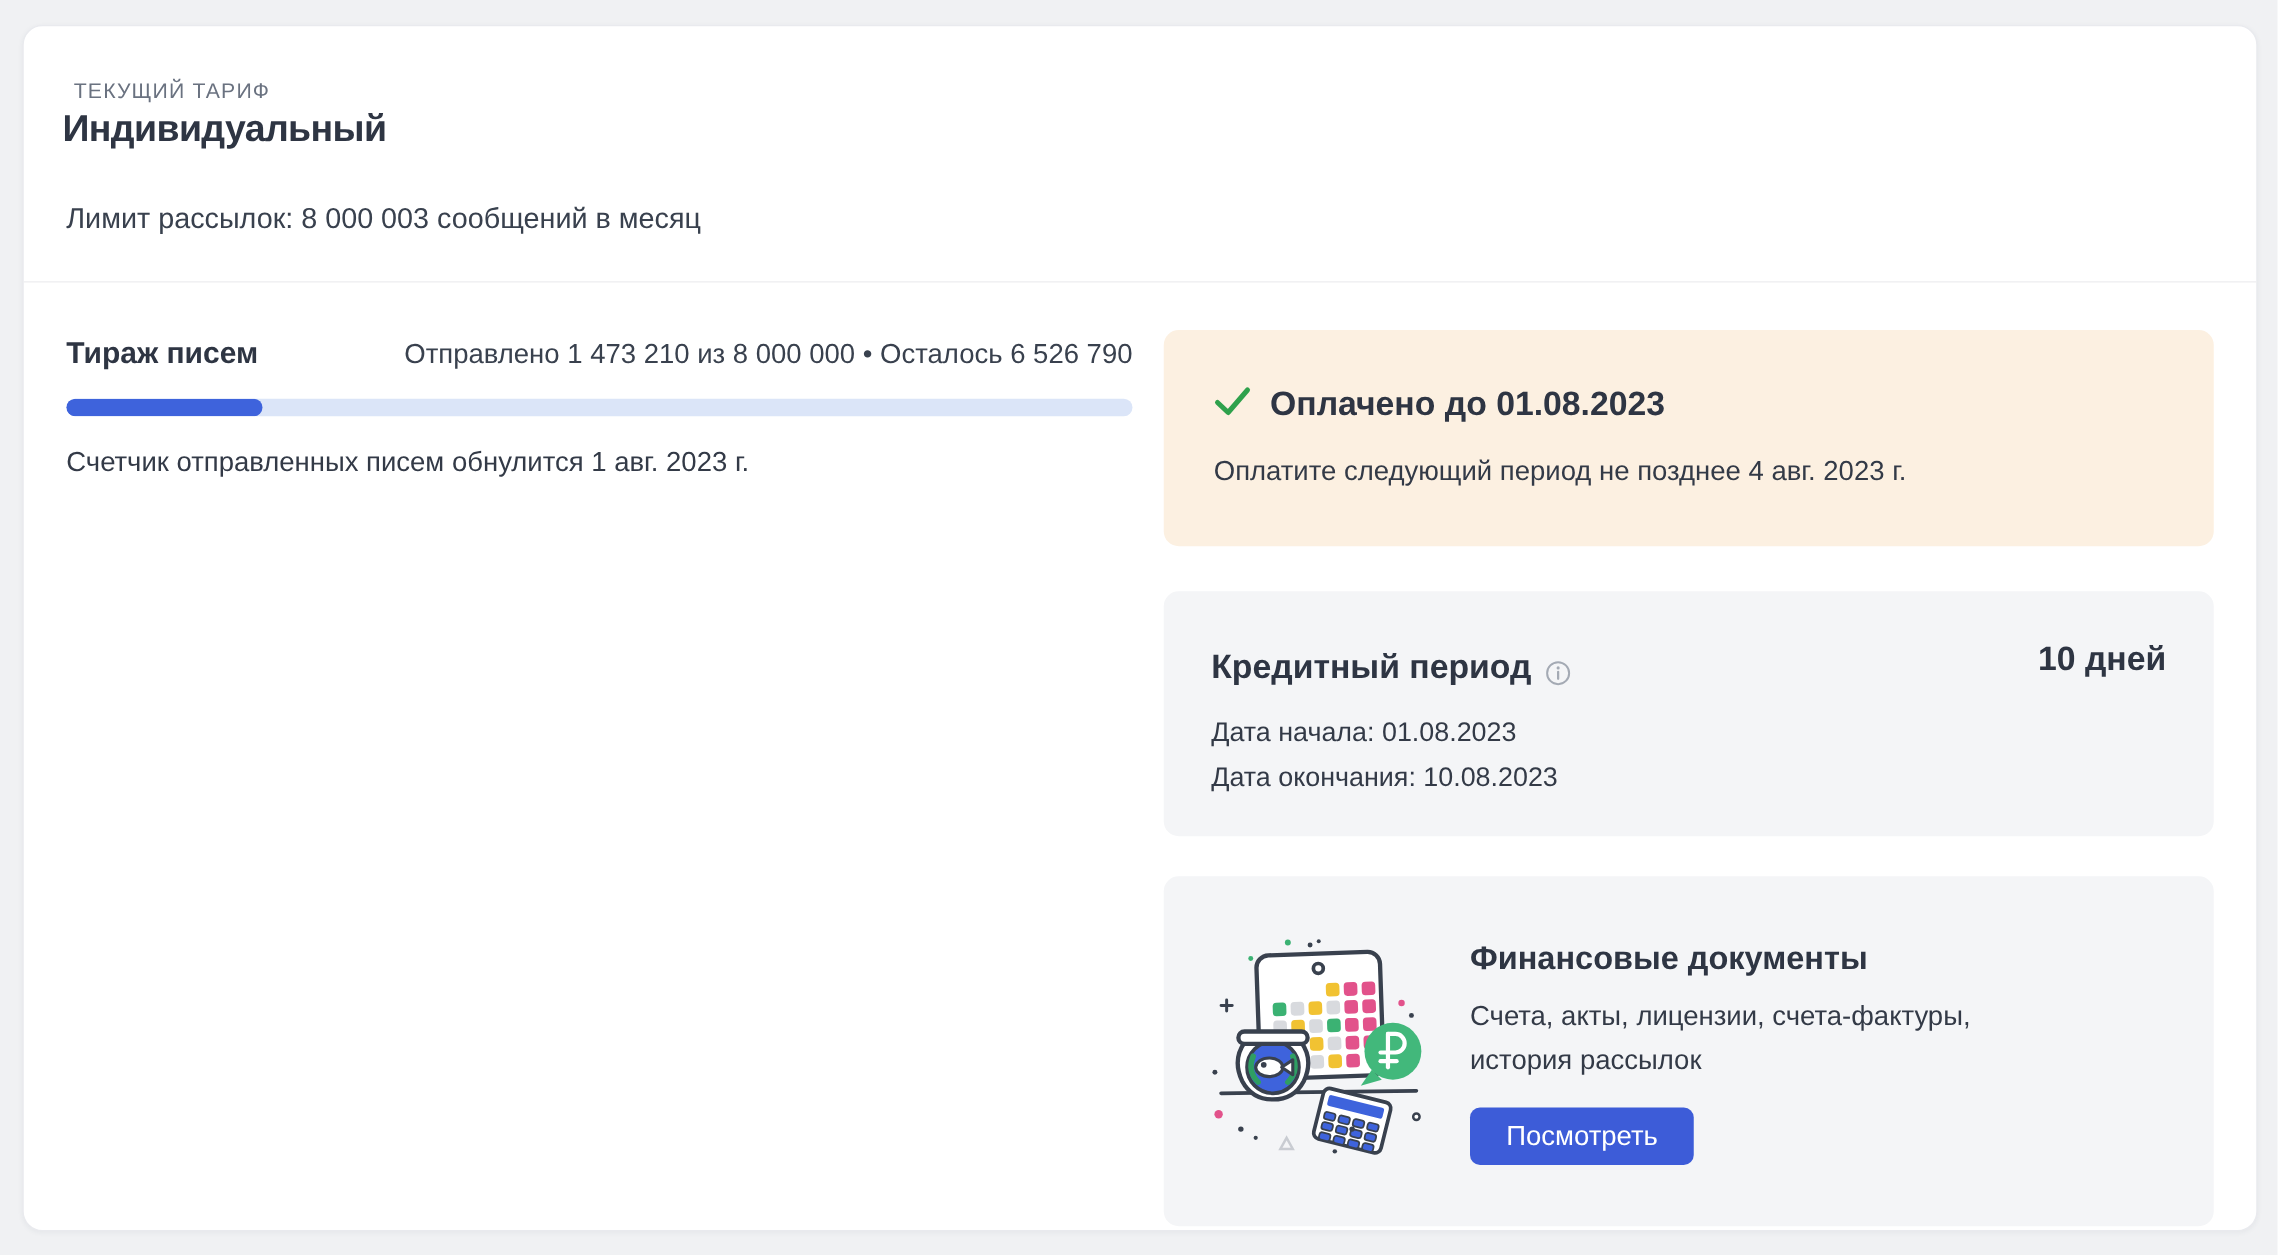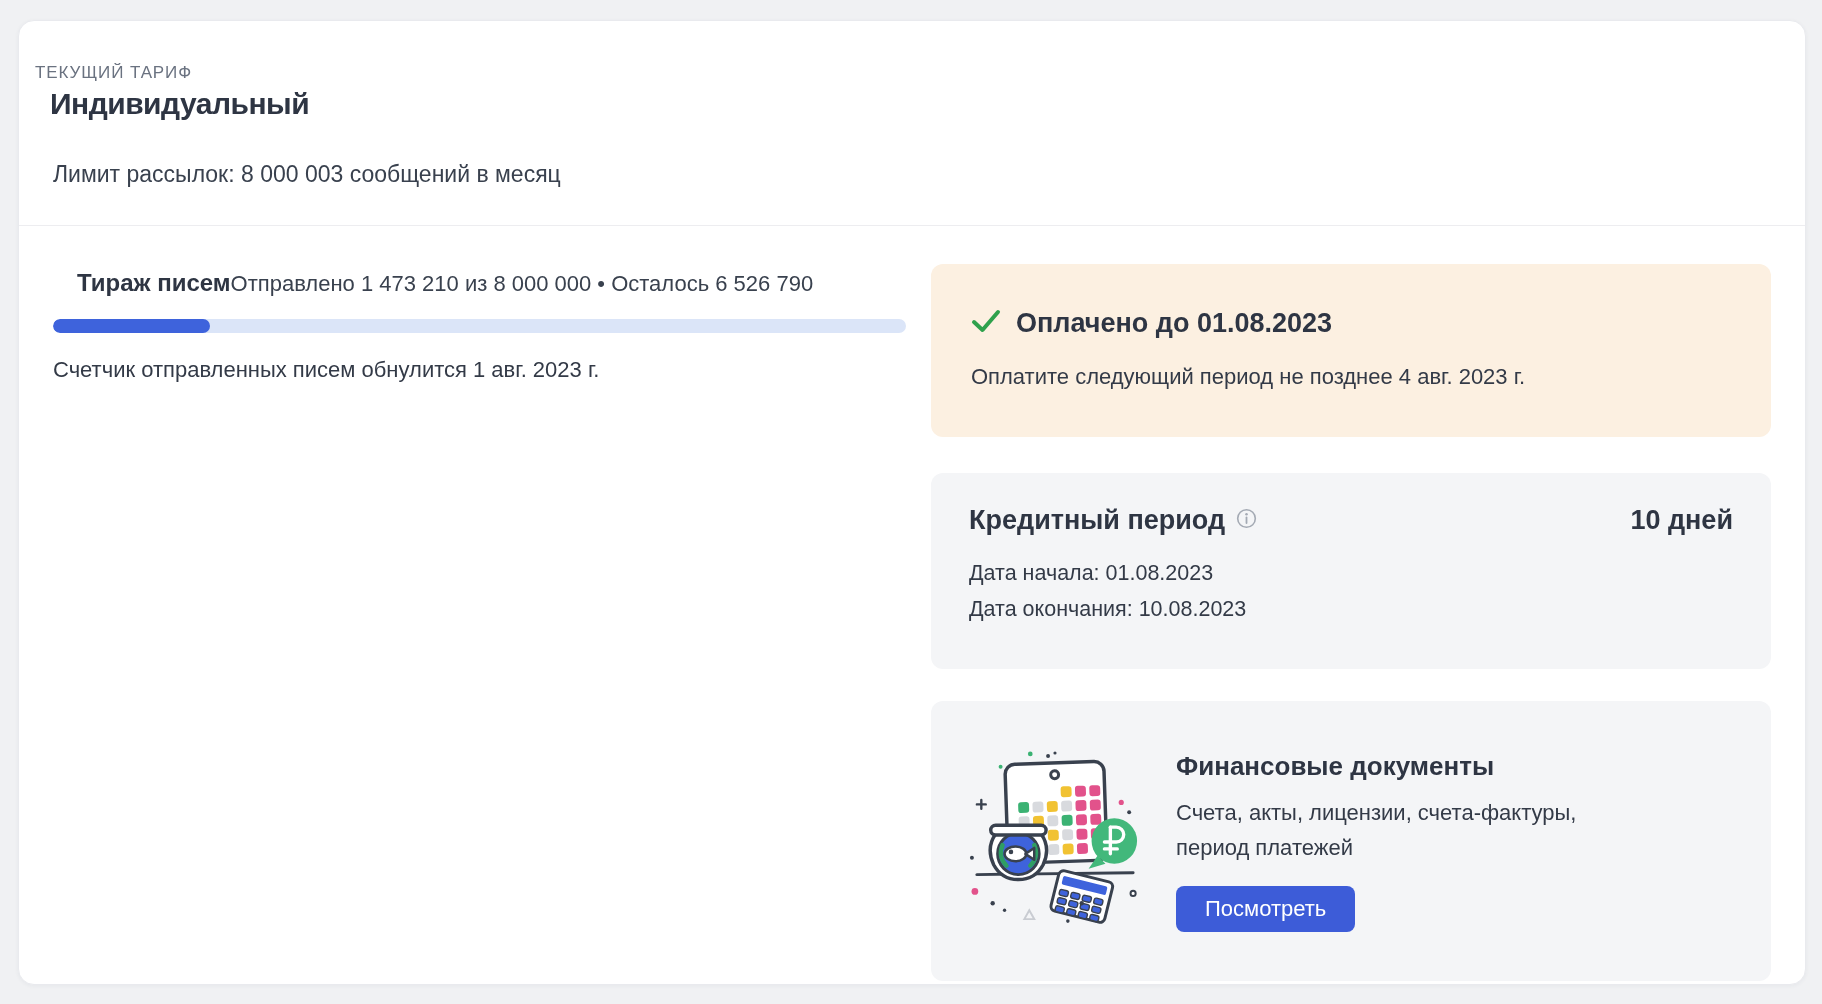--- a/index.html
+++ b/index.html
@@ -13,40 +13,40 @@
   }
   .panel {
     position:absolute; left:18px; top:20px;
     width:1788px; height:965px;
     background:#ffffff;
     border:1px solid #e9eaee;
     border-radius:16px;
     box-shadow:0 1px 4px rgba(40,50,70,.05);
   }
   .tariff-label {
-    position:absolute; left:16px; top:42px;
+    position:absolute; left:40px; top:42px;
     font-size:17px; letter-spacing:.9px;
     color:#6a7280; font-weight:500;
   }
   .tariff-title {
     position:absolute; left:31px; top:66px;
     font-size:30px; font-weight:700; color:#2e3543;
     letter-spacing:-.5px;
   }
   .tariff-subtitle {
     position:absolute; left:34px; top:140px;
     font-size:23px; color:#39414e;
   }
   .divider {
     position:absolute; left:0; right:0; top:204px;
     height:1px; background:#ededf0;
   }
   
   .left-col { position:absolute; left:34px; top:248px; width:853px; }
-  .usage-row { display:flex; justify-content:flex-start; align-items:baseline;margin-left:24px; }
+  .usage-row { display:flex; justify-content:space-between; align-items:baseline; }
   .usage-title { font-size:24px; font-weight:700; color:#2e3543; }
   .usage-stats { font-size:22px; color:#39414e; }
   .progress-track {
     margin-top:22px; height:14px; border-radius:7px;
     background:#dbe5f8; overflow:hidden;
   }
   .progress-fill { height:100%; border-radius:7px; background:#3e63dc; }
   .reset-note { margin-top:24px; font-size:22px; color:#333a47; }
   
   .right-col { position:absolute; left:912px; top:243px; width:840px; }
@@ -56,21 +56,21 @@
     padding:44px 40px 0 40px;
   }
   .paid-head { display:flex; align-items:flex-start; gap:15px; }
   .paid-title { font-size:27px; font-weight:700; color:#2e3543; }
   .paid-note { margin-top:25px; font-size:22px; color:#333a47; }
   .card-credit {
     margin-top:36px; height:196px; background:#f4f5f7;
     padding:32px 38px 0 38px;
   }
   .credit-head { display:flex; justify-content:space-between; align-items:center; }
-  .credit-title-wrap { display:flex; align-items:flex-start; gap:11px; }
+  .credit-title-wrap { display:flex; align-items:flex-end; gap:11px;margin-top:13px; }
   .credit-title { font-size:27px; font-weight:700; color:#2e3543; }
   .credit-duration { font-size:27px; font-weight:700; color:#2e3543; }
   .credit-dates { margin-top:19px; font-size:21.5px; color:#333a47; line-height:36px; }
   .info-icon { display:inline-flex; cursor:pointer; margin-top:3px; }
   .card-docs {
     margin-top:32px; height:280px; background:#f4f5f7;
     display:flex; align-items:center; padding-left:34px;
   }
   .docs-illustration { flex:0 0 auto; width:178px; height:188px; }
   .docs-text { margin-left:33px; }
@@ -233,20 +233,20 @@
           <circle cx="118" cy="158" r="2.2" fill="#39414e"></circle>
           <circle cx="104" cy="176" r="1.8" fill="#39414e"></circle>
           <circle cx="170" cy="148" r="2.6" fill="#ffffff" stroke="#39414e" stroke-width="2"></circle>
           <path d="M60 174 l5 -9 l5 9 z" stroke="#c9ccd2" stroke-width="2" fill="none"></path>
         </g>
       </svg>
       <div class="docs-text">
         <div class="docs-title">Финансовые документы</div>
         <div class="docs-desc">
           <div>Счета, акты, лицензии, счета-фактуры,</div>
-          <div>период платежей</div>
+          <div>история рассылок</div>
         </div>
         <button class="docs-button">Посмотреть</button>
       </div>
     </div>
 
   </div>
 </div>
 
 </body></html>

